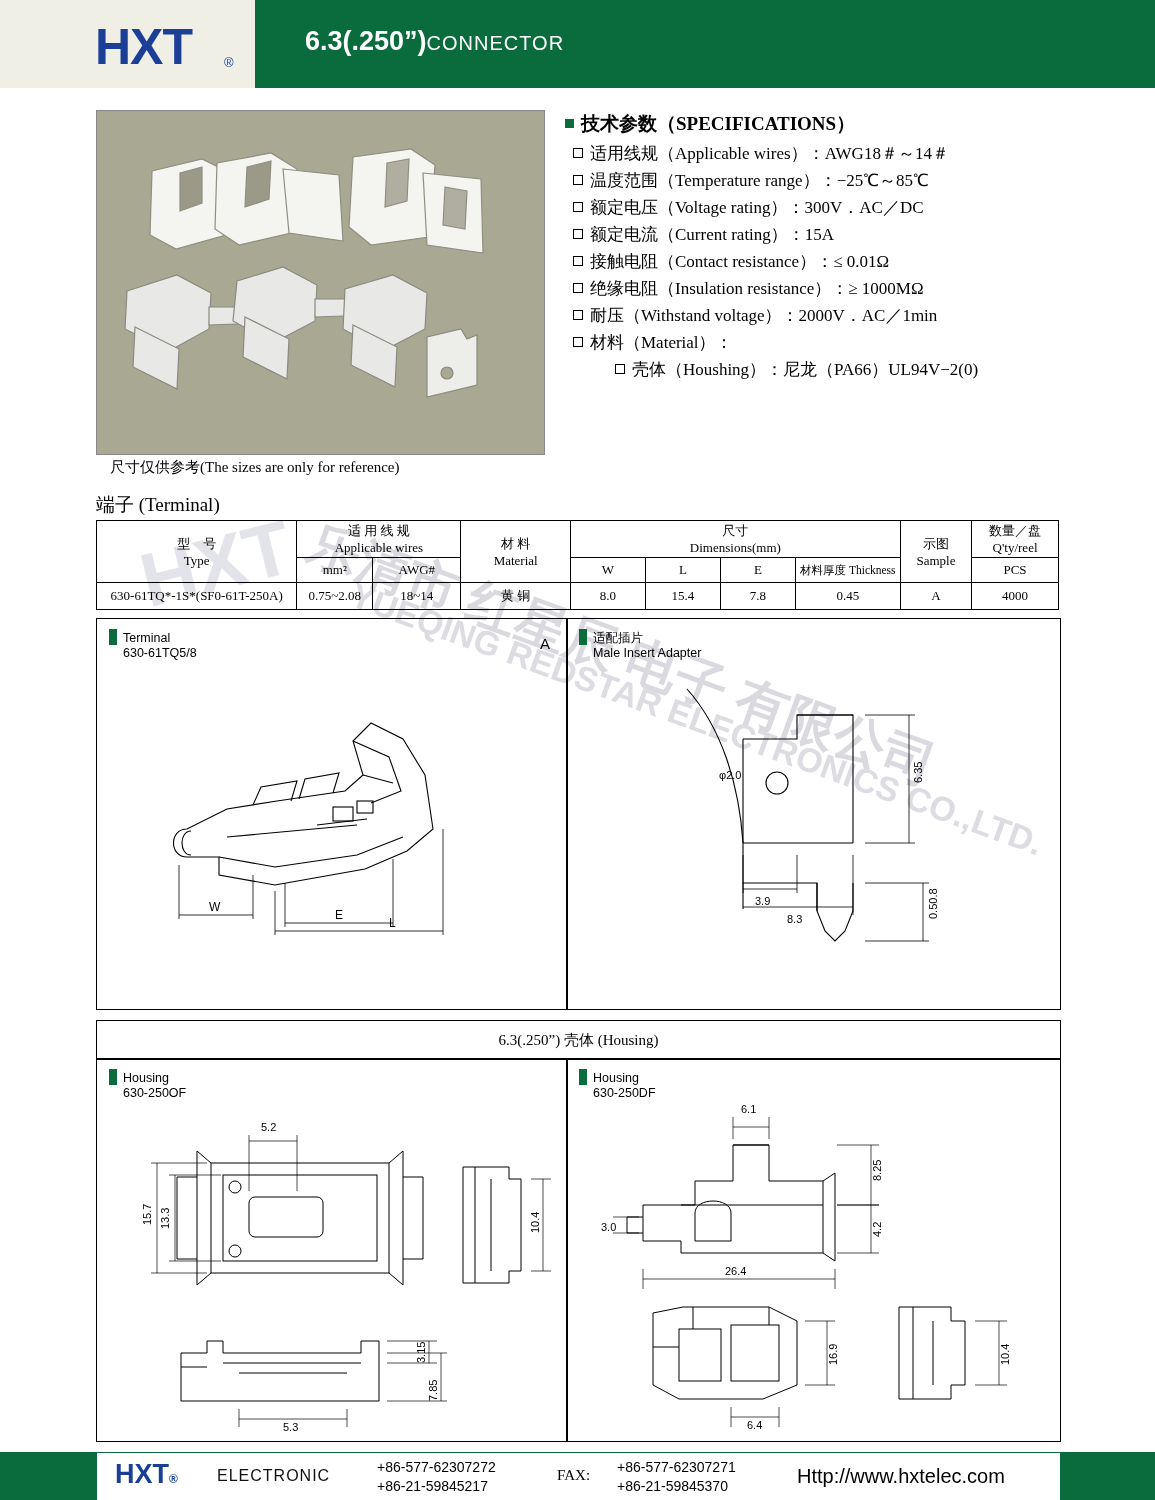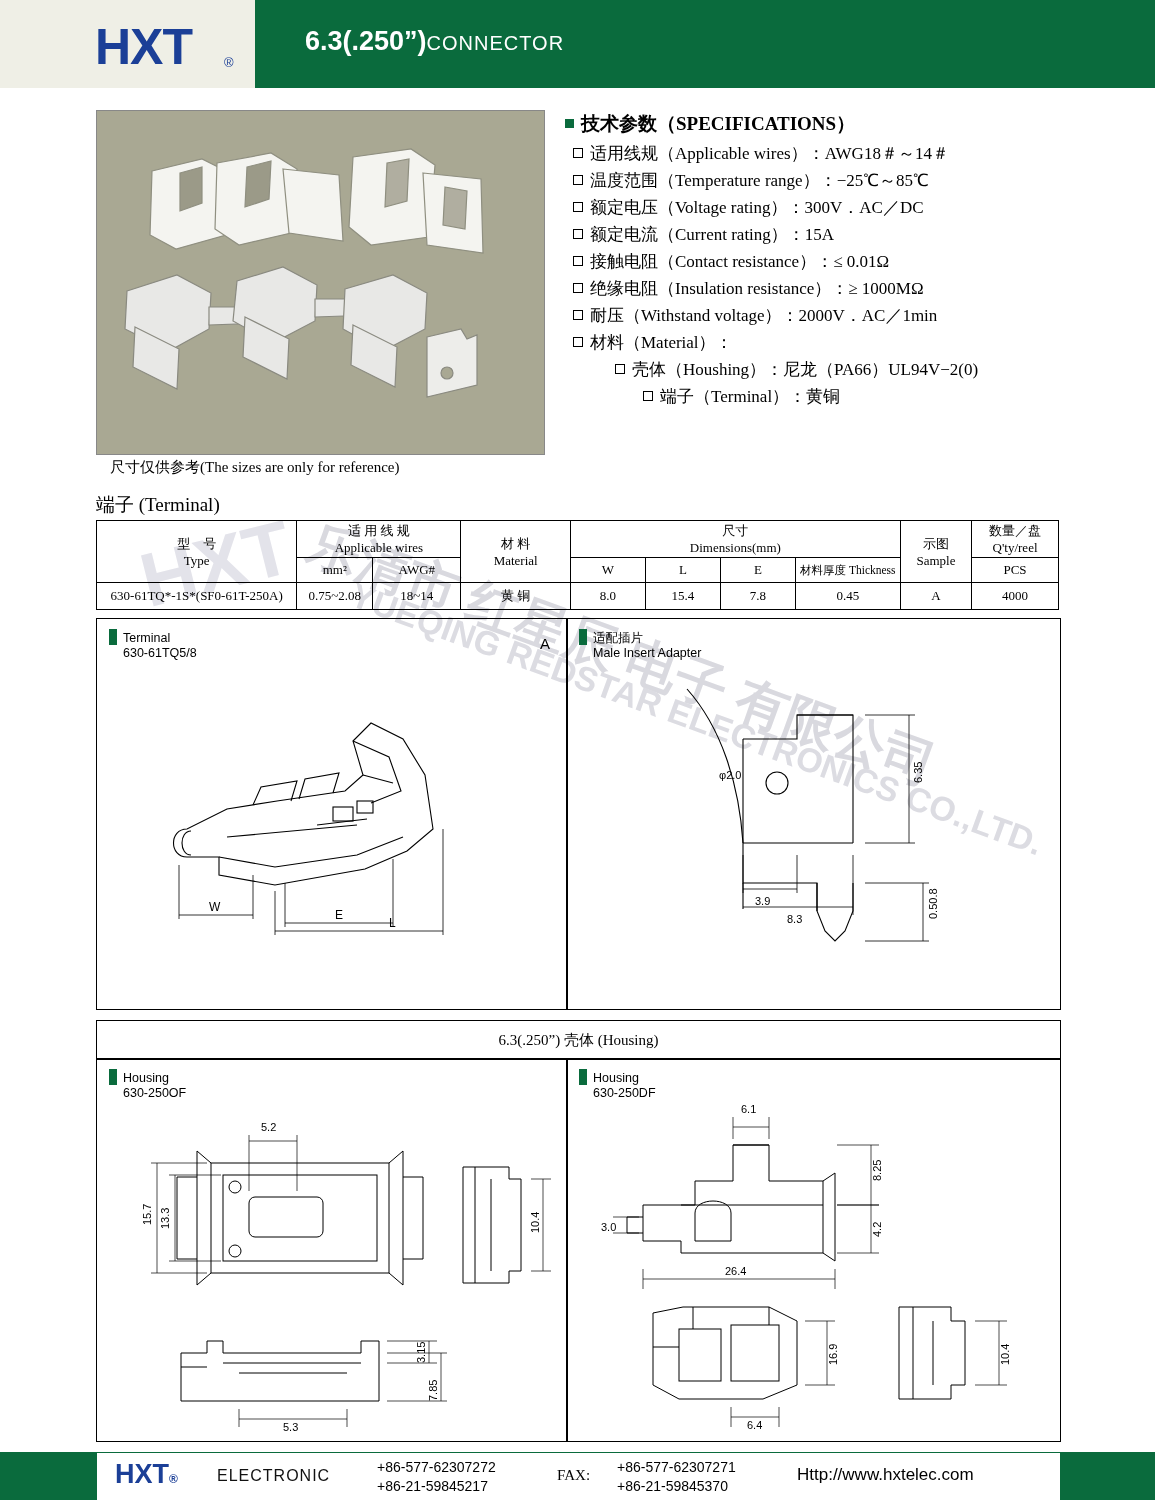--- a/index.html
+++ b/index.html
@@ -62,21 +62,21 @@
   .tab span{position:absolute;left:8px;top:36px;font-size:36px;font-weight:bold;color:#fff;font-family:"Liberation Sans",sans-serif;}
 
   
   .footer{position:absolute;left:0;top:1452px;width:1155px;height:48px;background:#0a6b3d;}
   .footer-inner{position:absolute;left:96px;top:1452px;width:963px;height:48px;background:#fff;border:1px solid #0a6b3d;}
   .f-logo{position:absolute;left:18px;top:6px;font-family:"Liberation Sans",sans-serif;font-weight:bold;font-size:27px;color:#1b3f97;}
   .f-sub{position:absolute;left:120px;top:14px;font-family:"Liberation Sans",sans-serif;font-size:16px;color:#111;letter-spacing:1px;}
   .f-tel{position:absolute;left:280px;top:5px;font-family:"Liberation Sans",sans-serif;font-size:14px;line-height:19px;}
   .f-faxlbl{position:absolute;left:460px;top:14px;font-family:Liberation Serif, serif;font-size:15px;}
   .f-fax{position:absolute;left:520px;top:5px;font-family:"Liberation Sans",sans-serif;font-size:14px;line-height:19px;}
-  .f-web{position:absolute;left:700px;top:12px;font-family:"Liberation Sans",sans-serif;font-size:17px;}
+  .f-web{position:absolute;left:700px;top:12px;font-family:"Liberation Sans",sans-serif;font-size:20px;}
   svg{display:block;}
 </style>
 </head>
 <body>
 
 <div class="page">
 
   <div class="wm">
     <div class="t1">HXT</div>
     <div class="t2">乐清市 红星辰 电子 有限公司</div>
@@ -137,21 +137,20 @@
     <ul>
       <li><span class="ob"></span><span>适用线规（Applicable wires）：AWG18＃～14＃</span></li>
       <li><span class="ob"></span><span>温度范围（Temperature range）：−25℃～85℃</span></li>
       <li><span class="ob"></span><span>额定电压（Voltage rating）：300V．AC／DC</span></li>
       <li><span class="ob"></span><span>额定电流（Current rating）：15A</span></li>
       <li><span class="ob"></span><span>接触电阻（Contact resistance）：≤ 0.01Ω</span></li>
       <li><span class="ob"></span><span>绝缘电阻（Insulation resistance）：≥ 1000MΩ</span></li>
       <li><span class="ob"></span><span>耐压（Withstand voltage）：2000V．AC／1min</span></li>
       <li><span class="ob"></span><span>材料（Material）：</span></li>
       <li class="indent1"><span class="ob"></span><span>壳体（Houshing）：尼龙（PA66）UL94V−2(0)</span></li>
-      <li class="indent2"><span class="ob"></span><span>端子（Terminal）：黄铜</span></li>
     </ul>
   </div>
 
   <div class="sec-title" style="left:96px;top:492px;">端子 (Terminal)</div>
 
   <table class="tbl" style="left:96px;top:520px;width:963px;">
     <tbody>
         <tr>
       <td rowspan="2" style="width:205px;height:46px;">
         <div>型　号</div>

